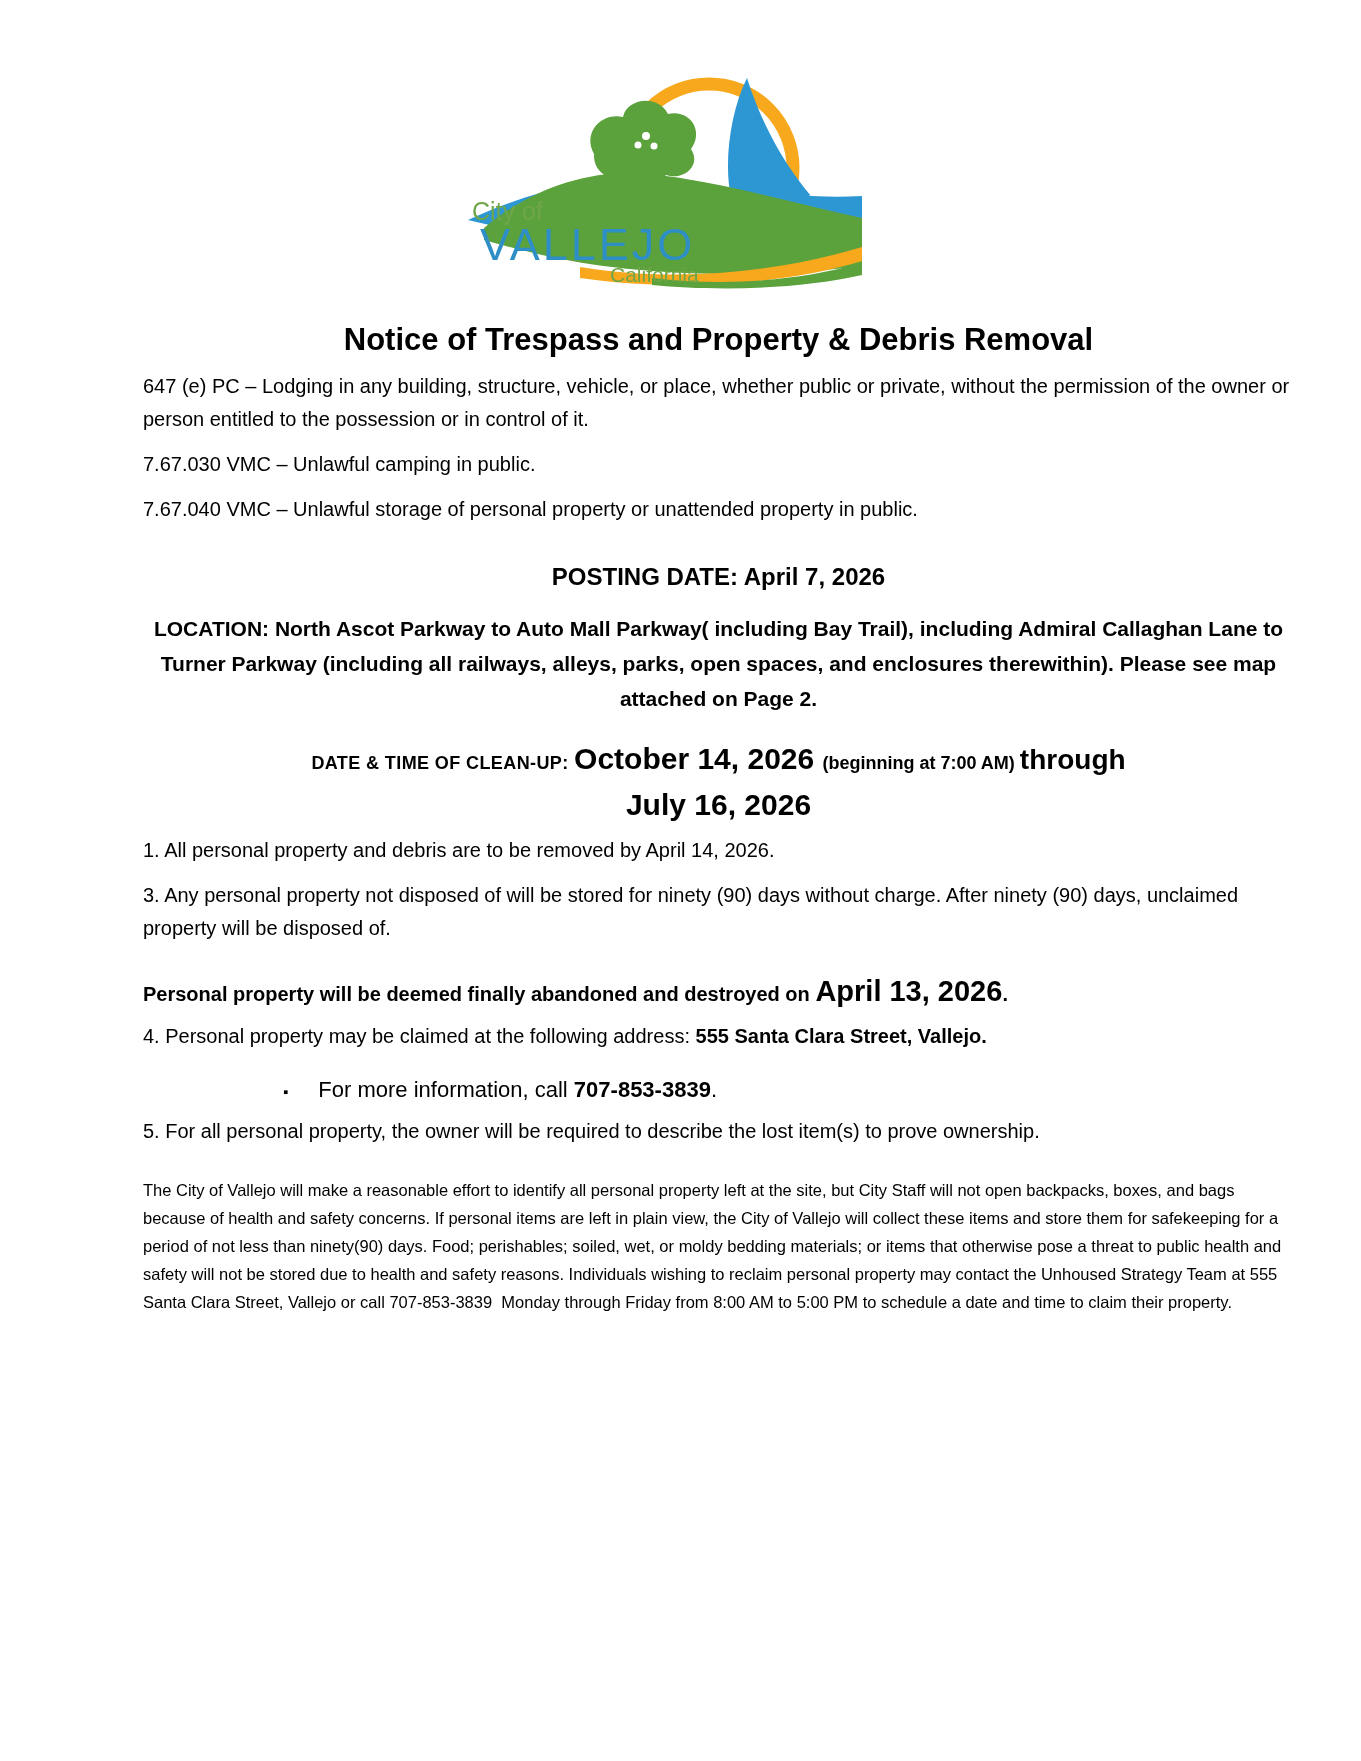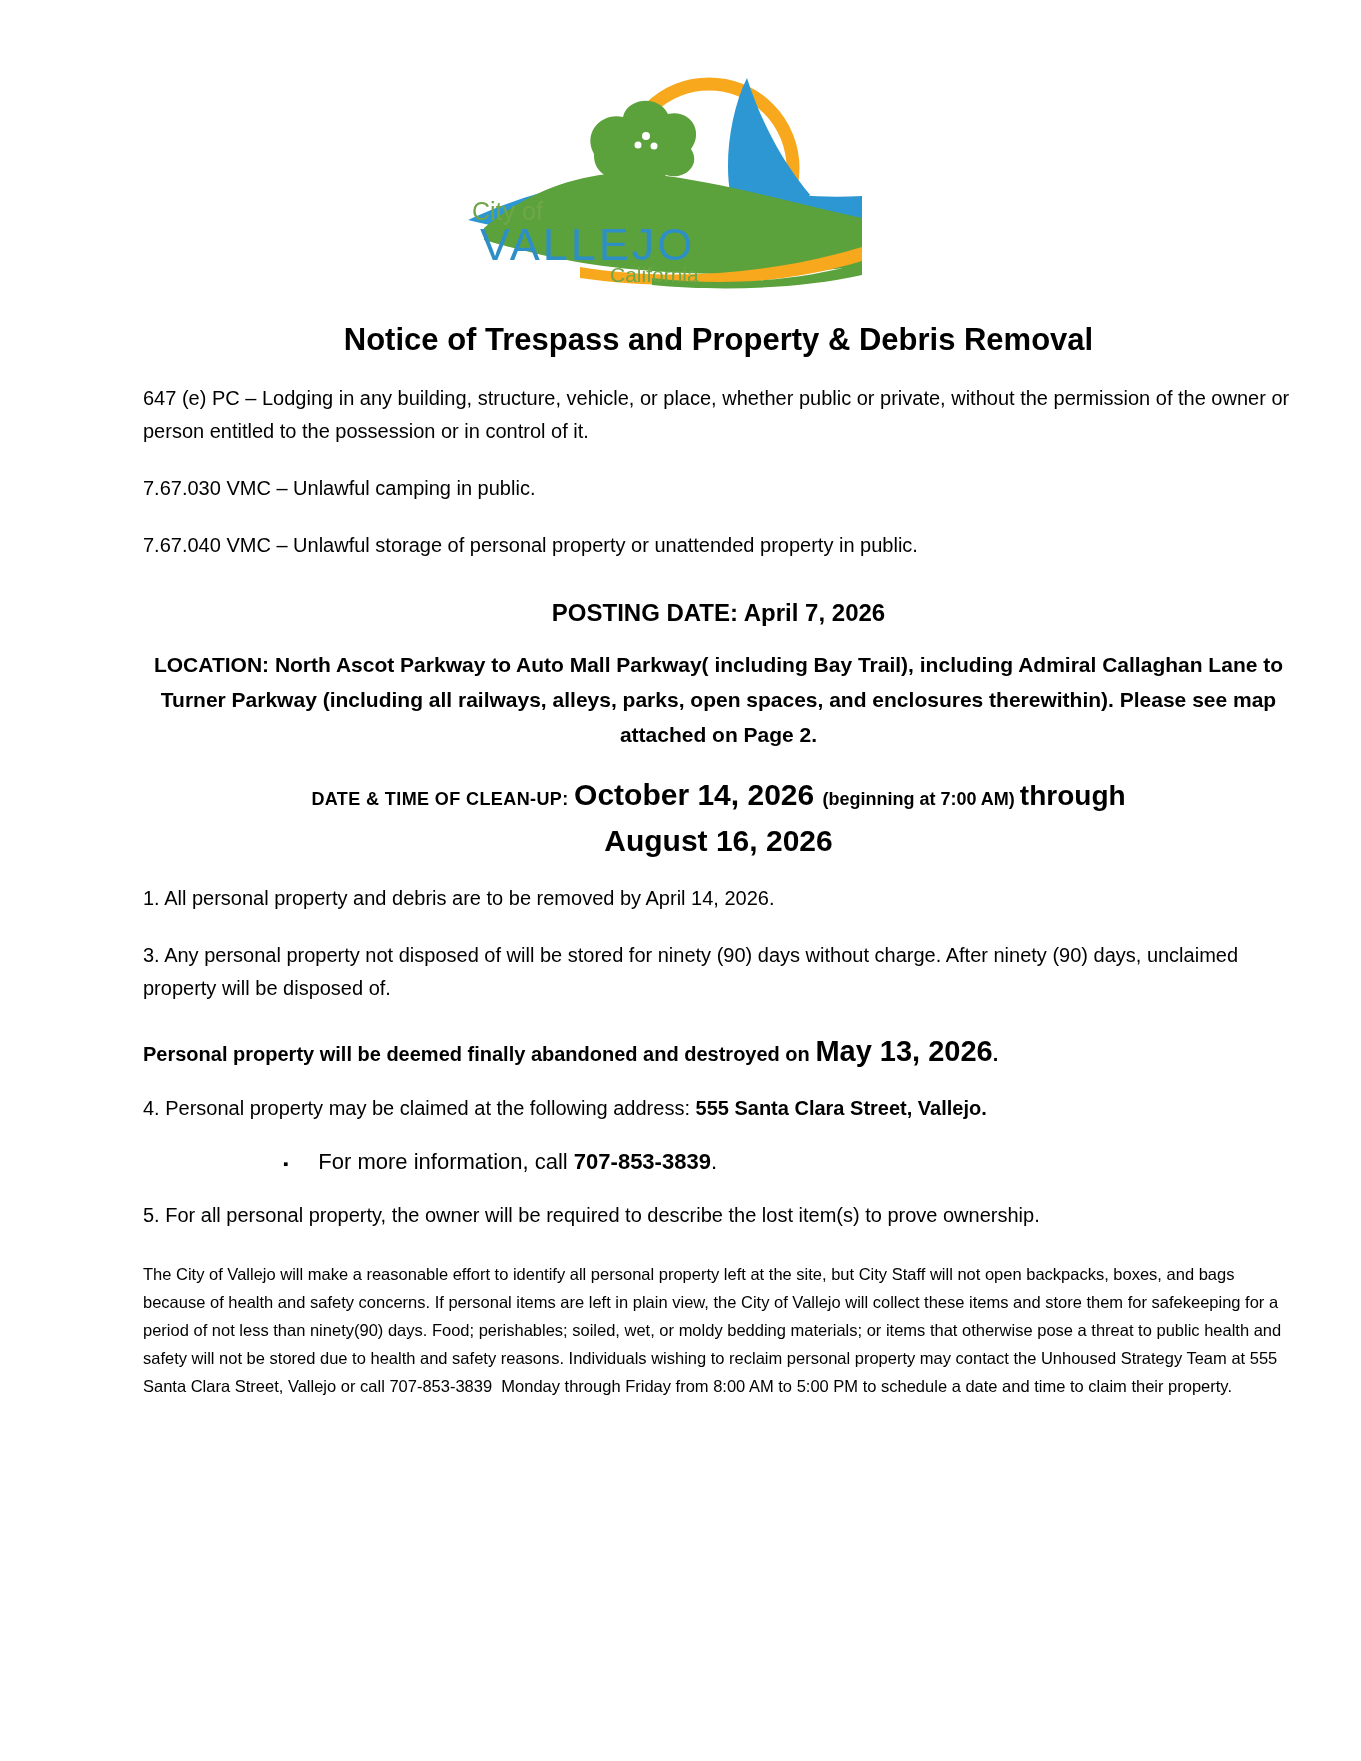--- a/index.html
+++ b/index.html
@@ -3,21 +3,21 @@
 <meta charset="utf-8">
 <style>
   html,body { margin:0; padding:0; background:#ffffff; }
   .page {
     position:relative; width:1361px; height:1761px; background:#ffffff;
     font-family:"Liberation Sans", sans-serif; color:#000000; overflow:hidden;
   }
   .content { padding:70px 67px 0 143px; }
   .logo-wrap { width:400px; margin:0 auto; transform:translateX(-55px); }
   .title { font-size:31px; font-weight:700; text-align:center; margin:28px 0 0 0; }
-  p.body { font-size:20px; line-height:33px; margin:24px 0 0 0; font-weight:400; }
+  p.body { font-size:20px; line-height:33px; margin:12px 0 0 0; font-weight:400; }
   .posting { font-size:24px; font-weight:700; text-align:center; line-height:33px; margin:34px 0 14px 0; }
   .location { font-size:21px; font-weight:700; text-align:center; line-height:35px; margin:18px 0 0 0; }
   .cleanup { text-align:center; font-weight:700; margin:26px 0 0 0; }
   .cleanup2 { text-align:center; font-weight:700; font-size:30px; margin:12px 0 0 0; }
   .c-label { font-size:18px; letter-spacing:0.4px; }
   .c-big { font-size:30px; }
   .c-note { font-size:18px; }
   .c-through { font-size:28px; }
   .b { font-weight:700; }
   .abandoned { font-size:20px; font-weight:700; margin:30px 0 0 0; }
@@ -60,28 +60,28 @@
     <p class="body">7.67.030 VMC – Unlawful camping in public.</p>
     <p class="body">7.67.040 VMC – Unlawful storage of personal property or unattended property in public.</p>
 
     <p class="posting">POSTING DATE: April 7, 2026</p>
 
     <p class="location">LOCATION: North Ascot Parkway to Auto Mall Parkway( including Bay Trail), including Admiral Callaghan Lane to Turner Parkway (including all railways, alleys, parks, open spaces, and enclosures therewithin). Please see map attached on Page 2.</p>
 
     <div class="cleanup">
       <span class="c-label">DATE &amp; TIME OF CLEAN-UP: </span><span class="c-big">October 14, 2026 </span><span class="c-note">(beginning at 7:00 AM) </span><span class="c-through">through</span>
     </div>
-    <div class="cleanup2">August 16, 2026</div>
+    <div class="cleanup2">July 16, 2026</div>
 
     <p class="body">1. All personal property and debris are to be removed by April 14, 2026.</p>
 
 
     <p class="body">3. Any personal property not disposed of will be stored for ninety (90) days without charge. After ninety (90) days, unclaimed property will be disposed of.</p>
 
-    <p class="abandoned"><span>Personal property will be deemed finally abandoned and destroyed on </span><span class="a-date">May 13, 2026</span><span>.</span></p>
+    <p class="abandoned"><span>Personal property will be deemed finally abandoned and destroyed on </span><span class="a-date">April 13, 2026</span><span>.</span></p>
 
     <p class="body"><span>4. Personal property may be claimed at the following address: </span><span class="b">555 Santa Clara Street, Vallejo.</span></p>
 
     <div class="bullet-line">
       <span class="bullet-glyph">▪</span><span>For more information, call </span><span class="b">707-853-3839</span><span>.</span>
     </div>
 
     <p class="body">5. For all personal property, the owner will be required to describe the lost item(s) to prove ownership.</p>
 
     <p class="fine-print">The City of Vallejo will make a reasonable effort to identify all personal property left at the site, but City Staff will not open backpacks, boxes, and bags because of health and safety concerns. If personal items are left in plain view, the City of Vallejo will collect these items and store them for safekeeping for a period of not less than ninety(90) days. Food; perishables; soiled, wet, or moldy bedding materials; or items that otherwise pose a threat to public health and safety will not be stored due to health and safety reasons. Individuals wishing to reclaim personal property may contact the Unhoused Strategy Team at 555 Santa Clara Street, Vallejo or call 707-853-3839  Monday through Friday from 8:00 AM to 5:00 PM to schedule a date and time to claim their property.</p>

